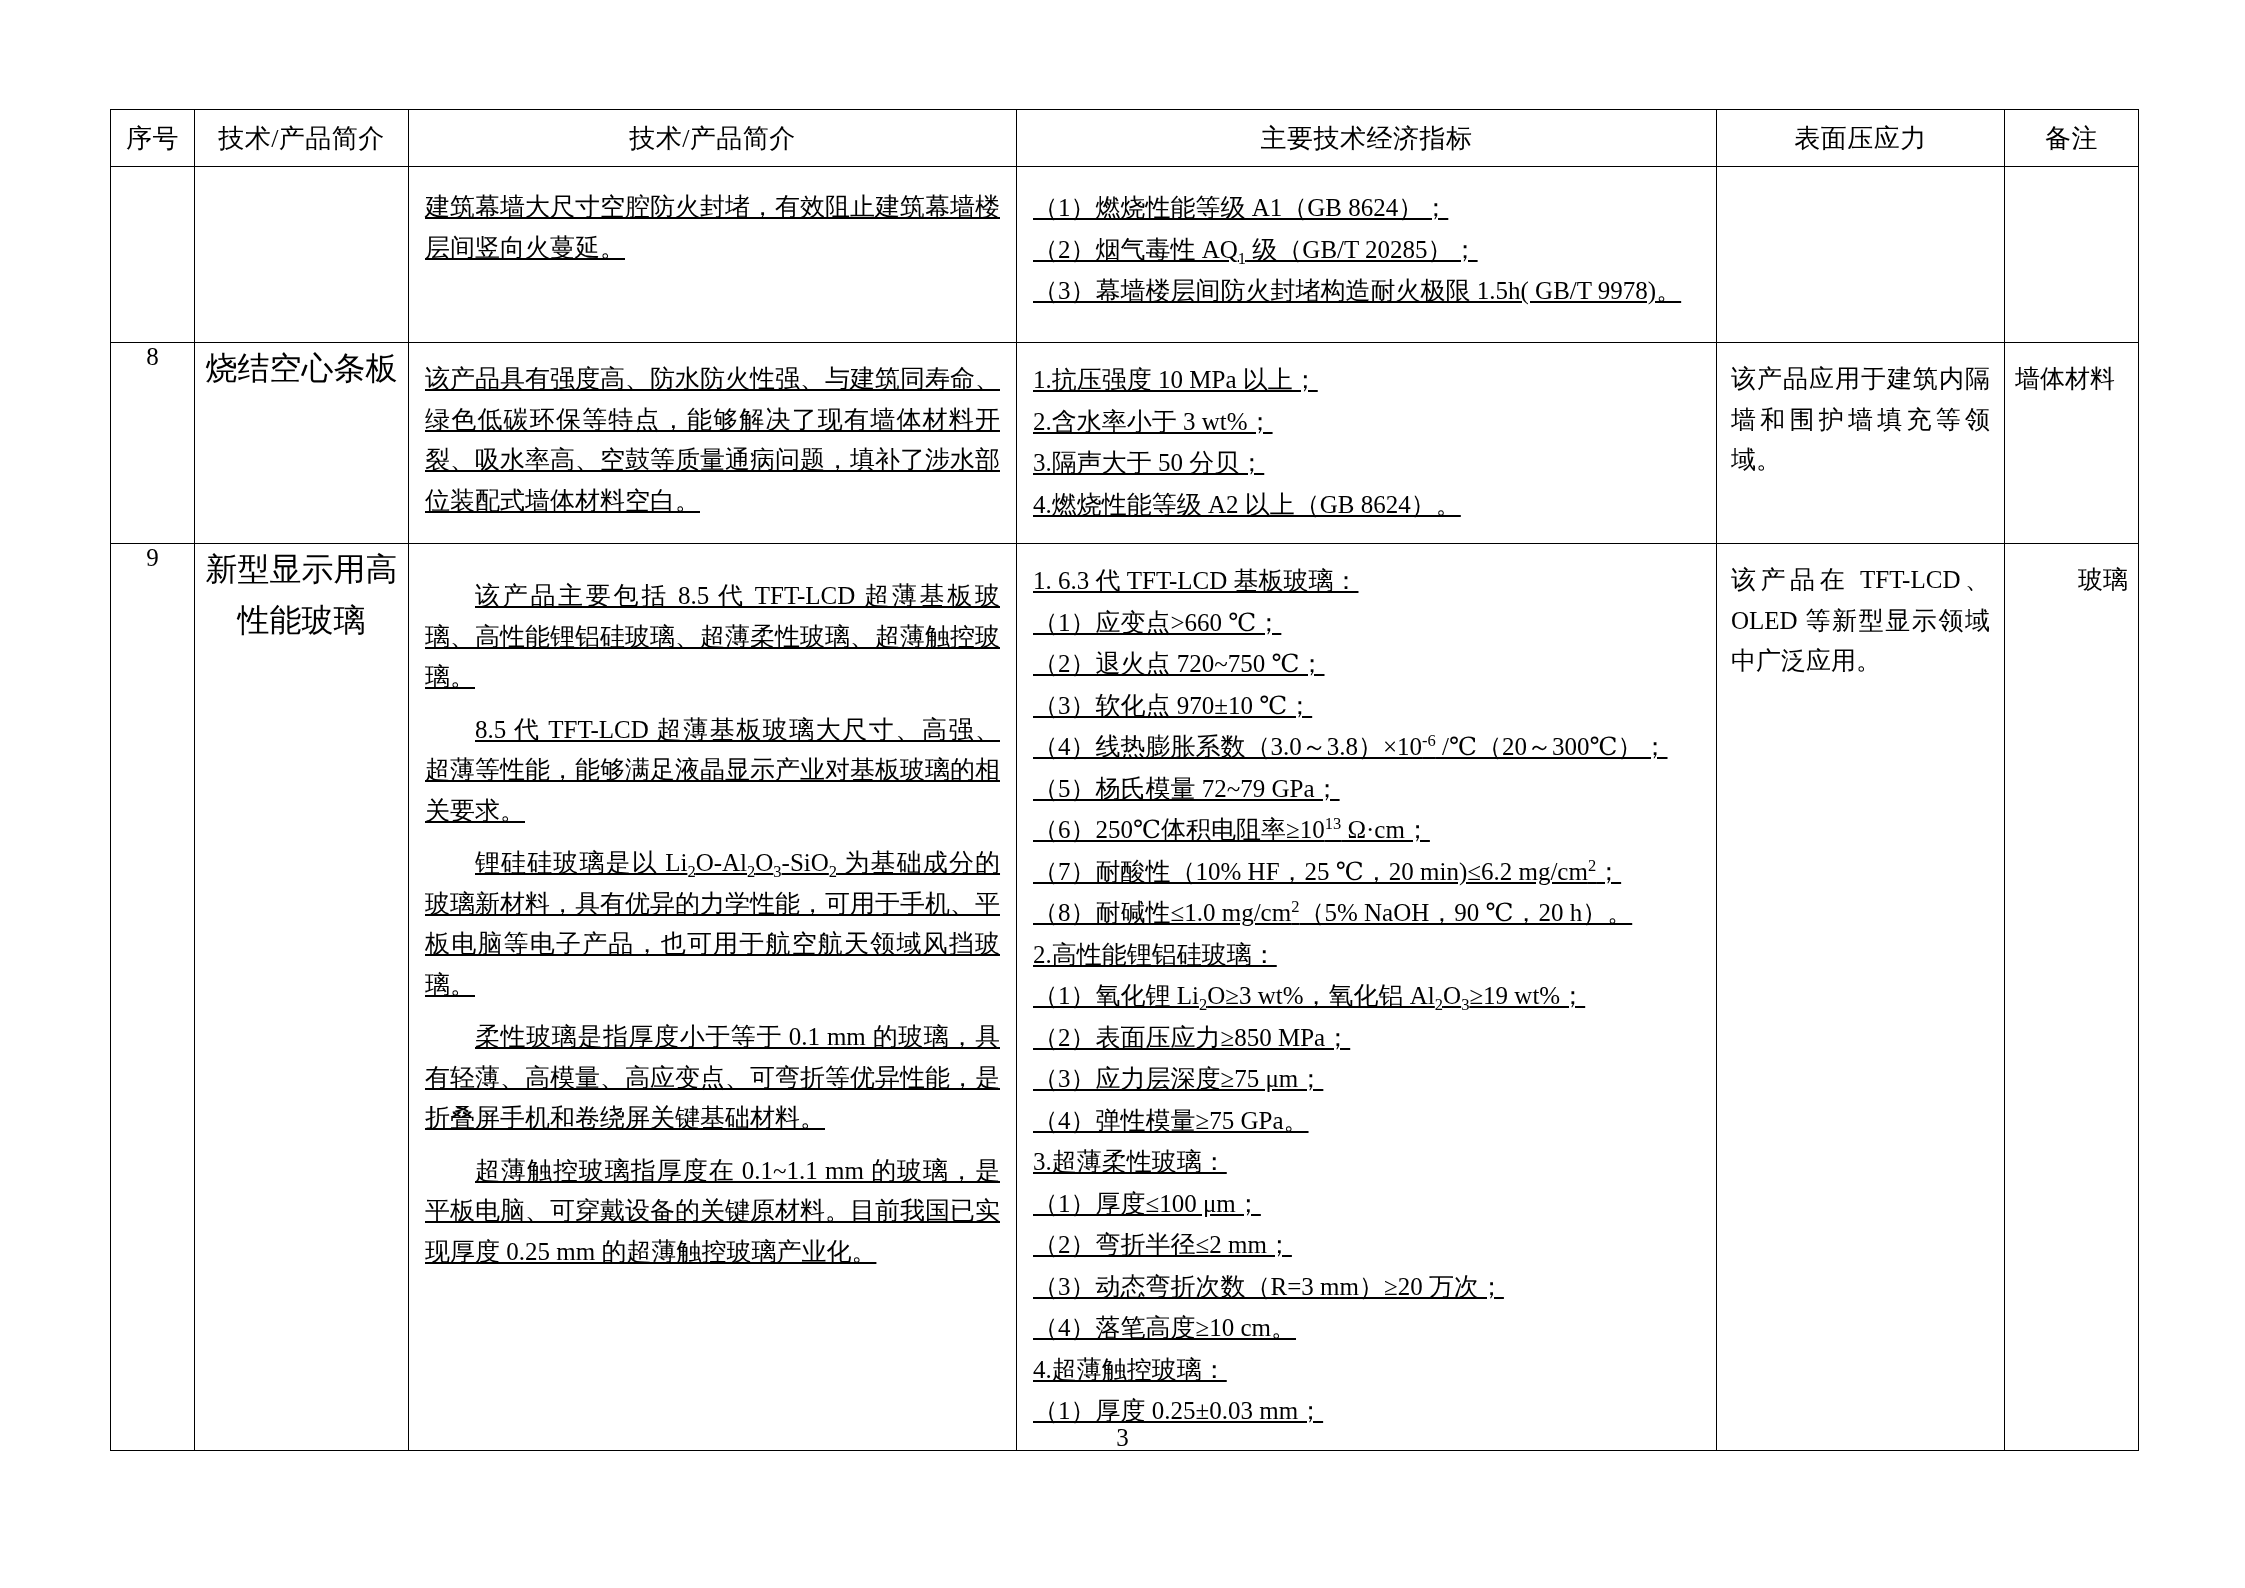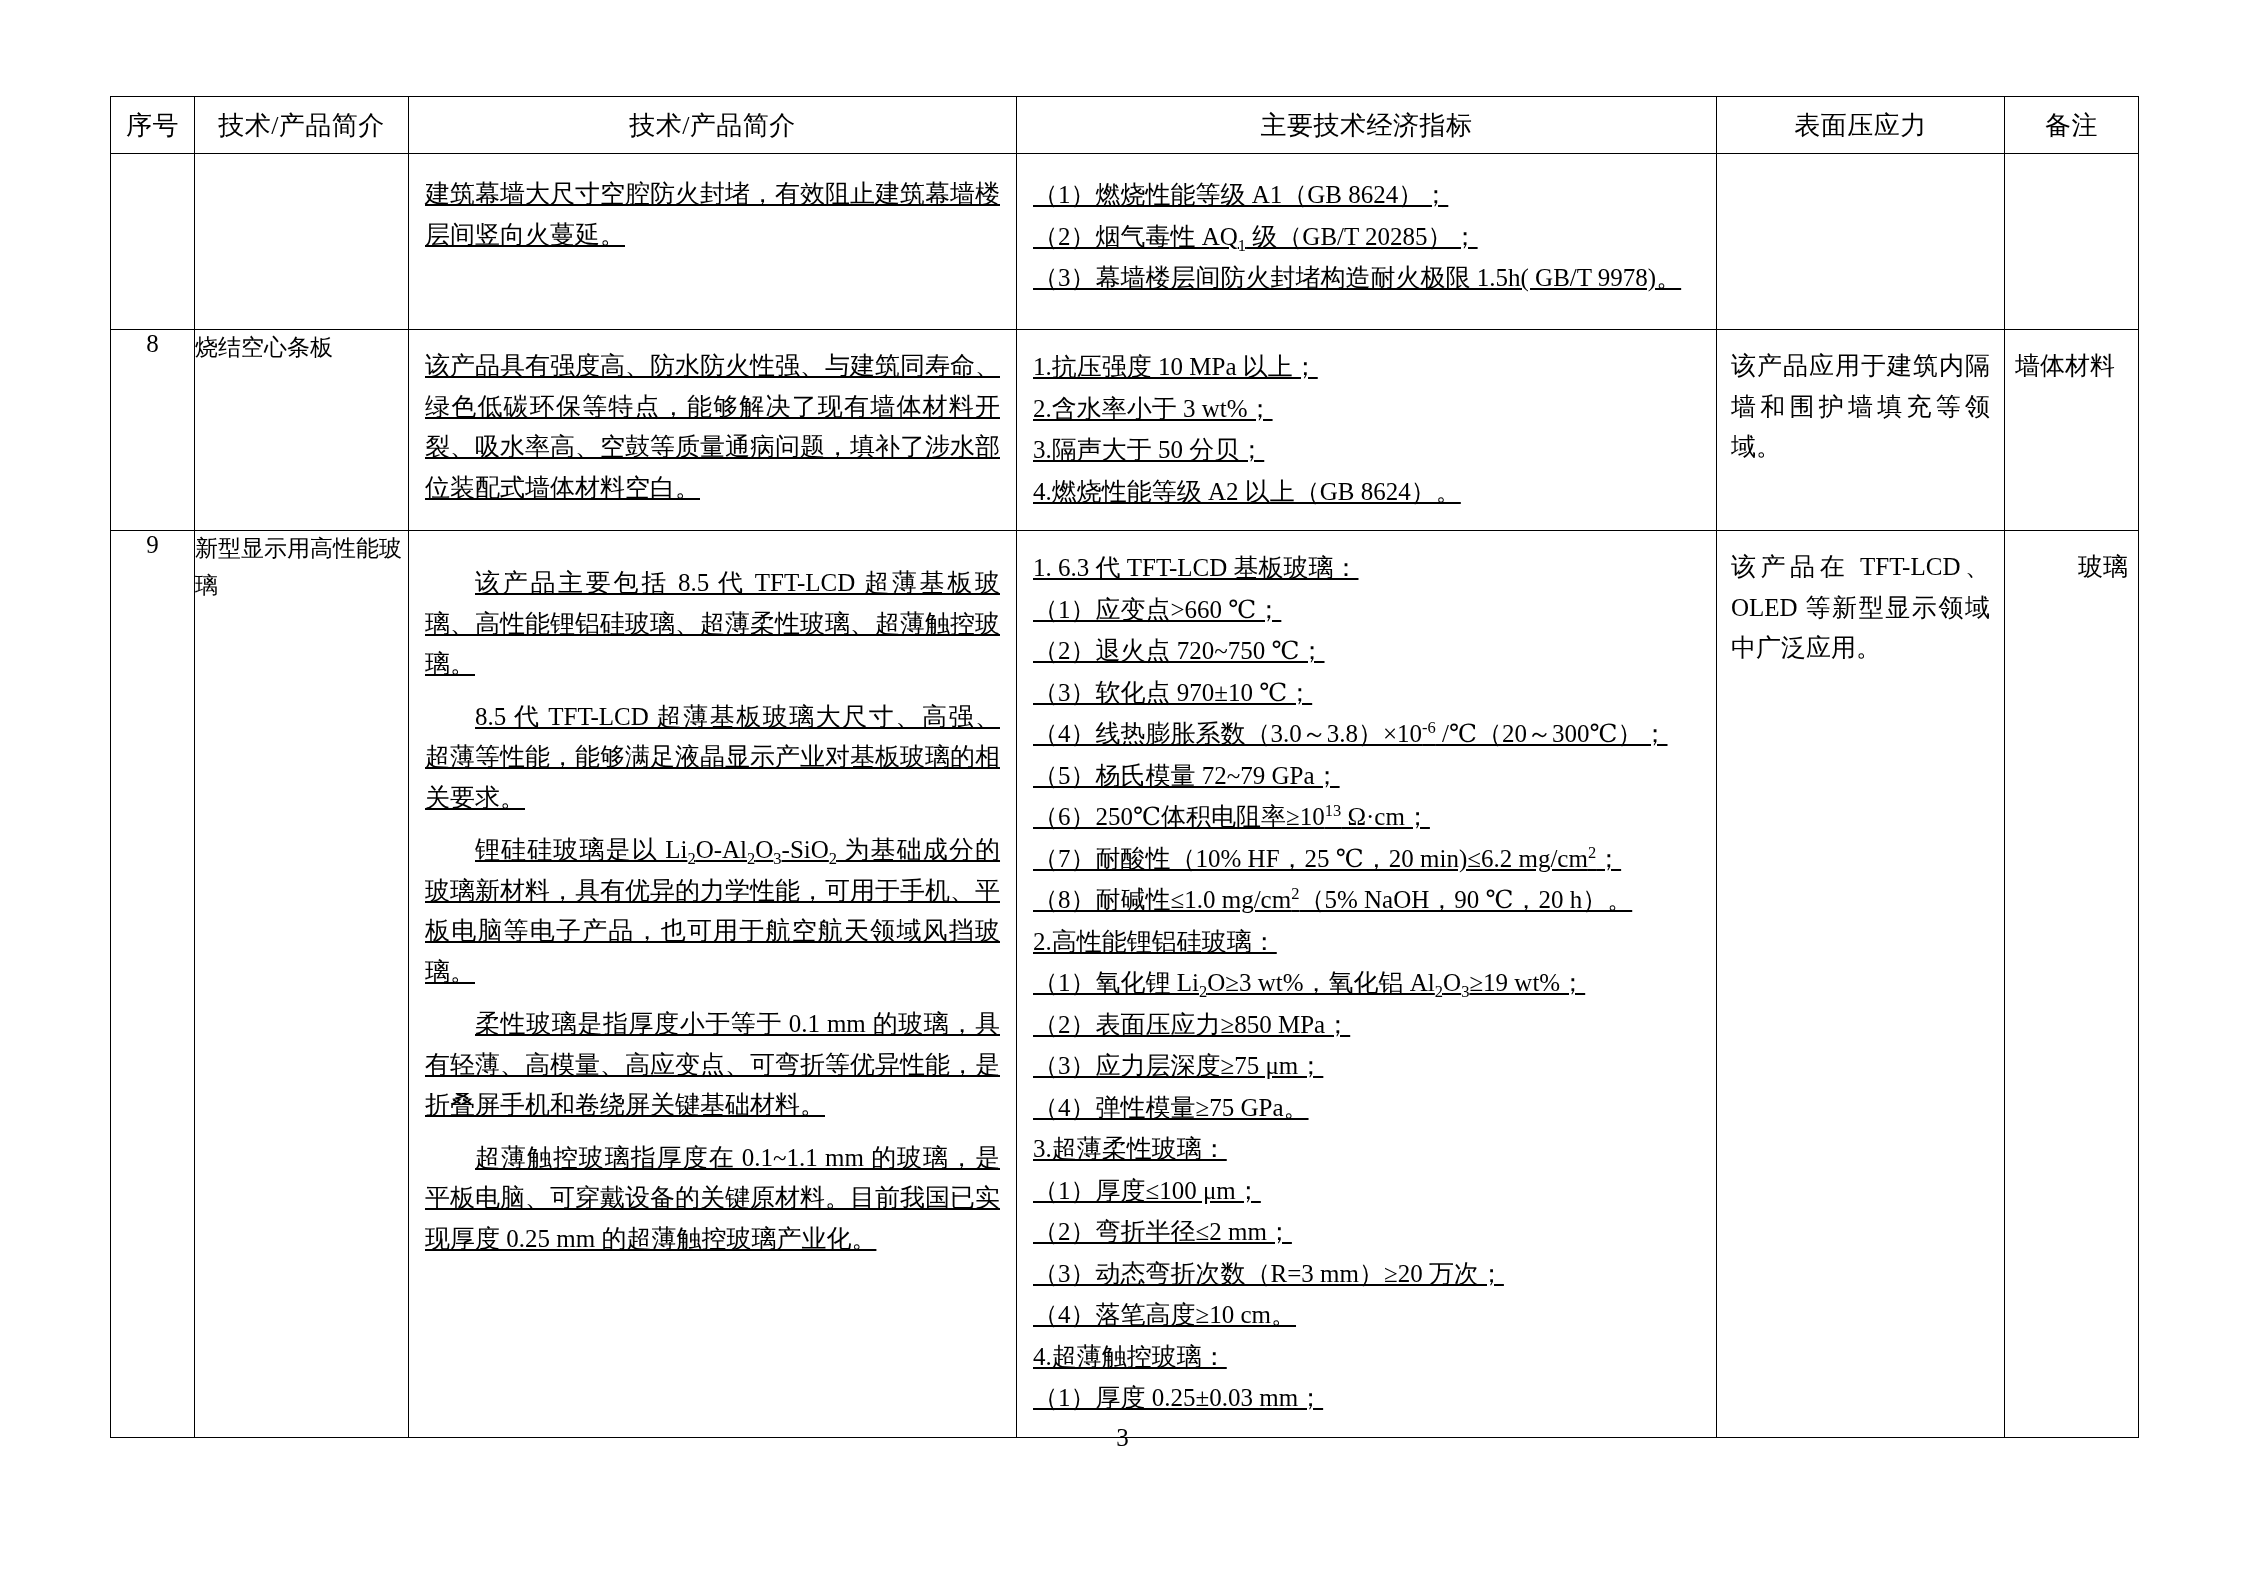--- a/index.html
+++ b/index.html
@@ -17,21 +17,21 @@
   .page {
     position: absolute;
     left: 0; top: 0;
     width: 2245px;
     height: 1588px;
     box-sizing: border-box;
   }
   .doc-table {
     position: absolute;
     left: 110px;
-    top: 96px;
+    top: 109px;
     width: 2028px;
     border-collapse: collapse;
     table-layout: fixed;
   }
   .doc-table td, .doc-table th {
     border: 1.5px solid #000000;
     vertical-align: top;
     padding: 0;
     font-weight: normal;
   }
@@ -63,23 +63,23 @@
     vertical-align: middle;
   }
   .para {
     margin: 0;
     text-align: justify;
     text-justify: inter-ideograph;
   }
   .para + .para { margin-top: 12px; }
   .indent { text-indent: 2em; margin-top: 16px; }
   .nm {
-    font-size: 23px;
+    font-size: 32px;
     line-height: 1.6;
-    text-align: left;
+    text-align: center;
   }
   .idx-line {
     margin: 0;
     font-size: 25px;
     line-height: 1.66;
     white-space: nowrap;
   }
   sub, sup {
     font-size: 0.66em;
     line-height: 0;

